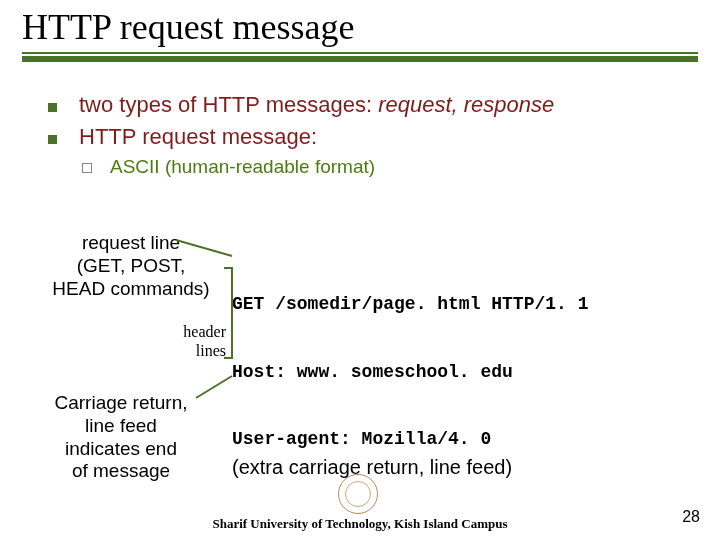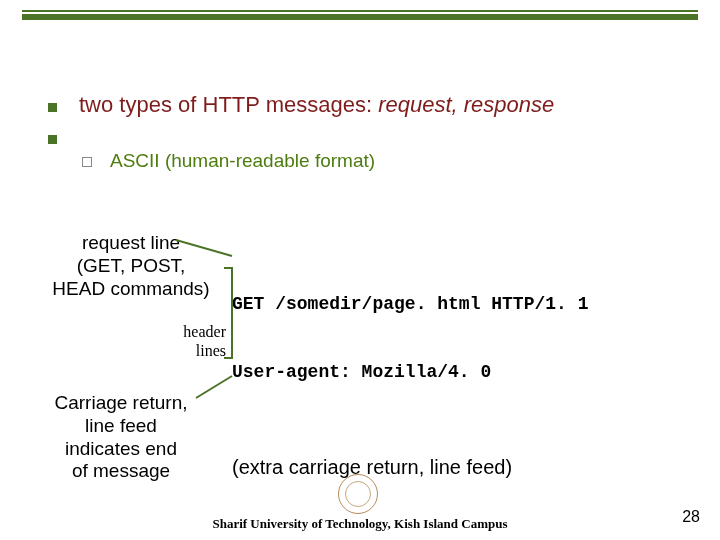--- a/index.html
+++ b/index.html
@@ -165,52 +165,55 @@
     top: 0;
     width: 720px;
     height: 540px;
     pointer-events: none;
   }
 </style>
 </head>
 <body>
 
 <div class="title-block">
+  <div class="title-text">HTTP request message</div>
   <div class="title-underline"></div>
   <div class="title-bar"></div>
 </div>
 
 <div class="body-area">
   <div class="bullet-row">
     <div class="green-sq"></div>
     <div class="bullet-text">
       <span>two types of HTTP messages: </span><span class="em">request, response</span>
     </div>
   </div>
   <div class="bullet-row">
     <div class="green-sq"></div>
+    <div class="bullet-text">HTTP request message:</div>
   </div>
   <div class="bullet-row">
     <div class="grey-sq"></div>
     <div class="sub-text">ASCII (human-readable format)</div>
   </div>
 </div>
 
 <div class="label-rl" style="white-space:pre-line">request line
 (GET, POST,
 HEAD commands)</div>
 <div class="label-hdr" style="white-space:pre-line">header
 lines</div>
 <div class="label-crlf" style="white-space:pre-line">Carriage return,
 line feed
 indicates end
 of message</div>
 
 <div class="code-block">
   <div>GET /somedir/page. html HTTP/1. 1</div>
+  <div>Host: www. someschool. edu</div>
   <div>User-agent: Mozilla/4. 0</div>
   
 </div>
 
 <div class="extra-line">(extra carriage return, line feed)</div>
 
 <svg class="arrows">
   <path d="M176 240 L232 256" stroke="#4b7328" stroke-width="2" fill="none"></path>
   <path d="M224 268 L232 268 L232 358 L224 358" stroke="#4b7328" stroke-width="2" fill="none"></path>
   <path d="M196 398 L232 376" stroke="#4b7328" stroke-width="2" fill="none"></path>

